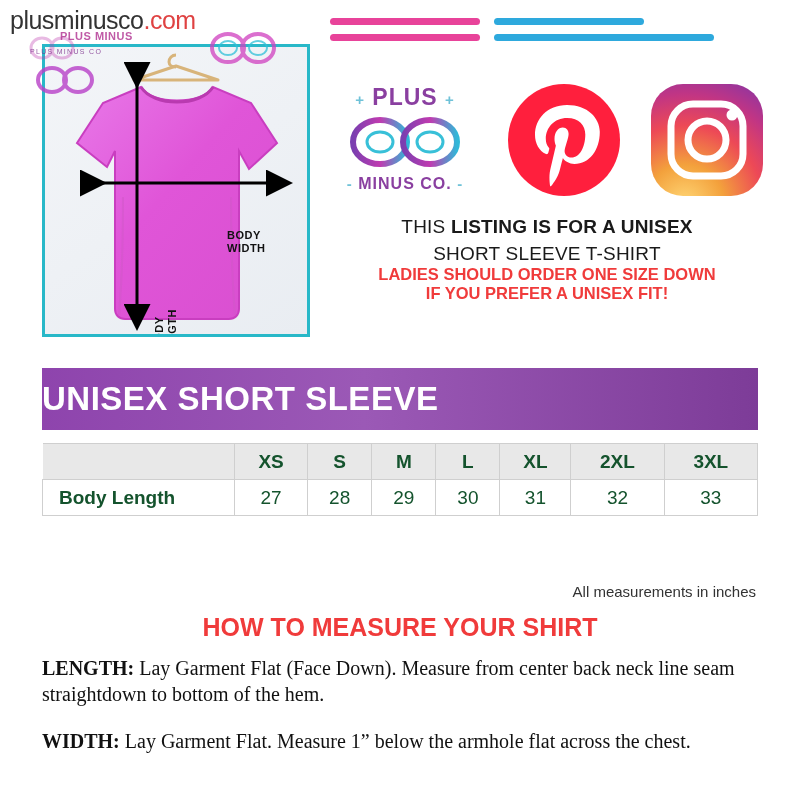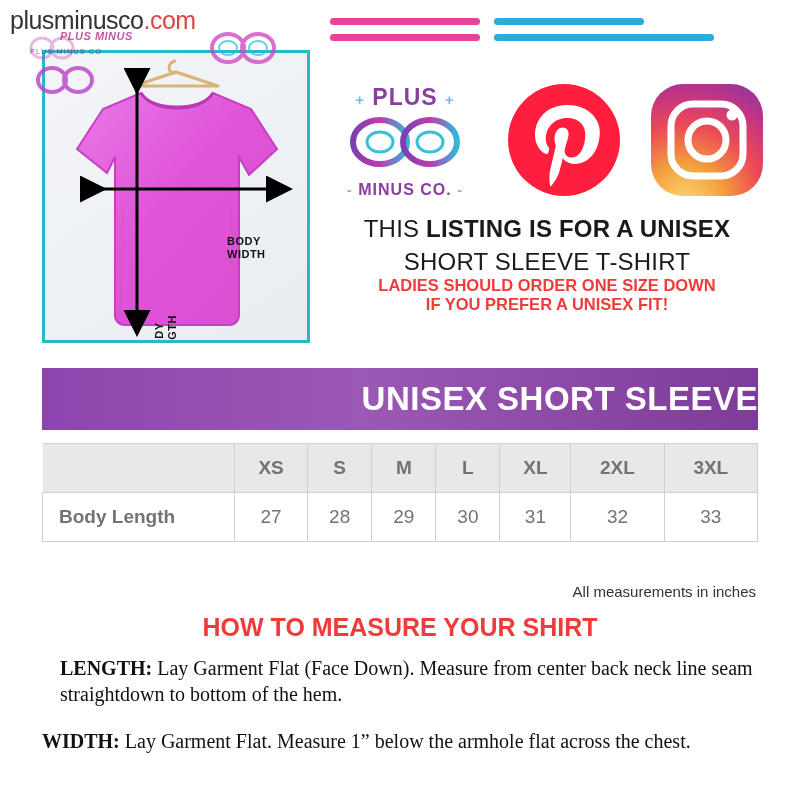--- a/index.html
+++ b/index.html
@@ -35,21 +35,20 @@
   }
   .wm-logo-text {
     position: absolute;
     top: 33px; left: 30px;
     font-size: 11px;
     color: #b03090;
     font-weight: bold;
     letter-spacing: 0.5px;
     z-index: 39;
     opacity: 0.8;
-    font-style: italic;
   }
   .wm-logo-text2 {
     position: absolute;
     top: 46px; left: 30px;
     font-size: 7px;
     color: #7a2c8a;
     letter-spacing: 1.3px;
     z-index: 39;
     opacity: 0.8;
   }
@@ -74,21 +73,21 @@
   .bar { height: 7px; border-radius: 4px; margin-bottom: 9px; }
   .bar-row { display: flex; gap: 14px; }
   .bar-a { background: #e8439a; }
   .bar-b { background: #2ea9dd; }
   .bar-c { background: #e8439a; }
   .bar-d { background: #2ea9dd; }
 
   
   .shirt-panel {
     position: absolute;
-    left: 42px; top: 50px;
+    left: 42px; top: 44px;
     width: 268px; height: 293px;
     border: 3px solid #28b8c8;
     background: linear-gradient(145deg,#f3f5f8 0%, #e9edf2 100%);
     overflow: hidden;
     z-index: 6;
   }
   .hanger {
     position: absolute;
     left: 50%; top: 6px;
     transform: translateX(-50%);
@@ -143,27 +142,27 @@
     color: #8a3fa0;
     letter-spacing: 1px;
     padding-top: 14px;
   }
   .pl-bot {
     font-family: "Liberation Sans", sans-serif;
     font-weight: bold;
     font-size: 16px;
     color: #8a3fa0;
     letter-spacing: 1px;
-    margin-top: 8px;
+    margin-top: 2px;
   }
   .pl-deco { color: #6fc2d8; font-size: 15px; }
 
   .listing-line {
     text-align: center;
-    font-size: 24px;
+    font-size: 19px;
     color: #1a1a1a;
     letter-spacing: 0.2px;
     margin-top: 6px;
     line-height: 1.12;
     font-family: "Liberation Sans", sans-serif;
   }
   .listing-line .bold { font-weight: bold; }
   .ladies {
     text-align: center;
     color: #f03b3b;
@@ -171,21 +170,21 @@
     font-weight: bold;
     line-height: 1.18;
   }
 
   
   .banner {
     position: absolute;
     left: 42px; top: 368px;
     width: 716px; height: 62px;
     background: linear-gradient(90deg,#8e44ad 0%, #9b59b6 45%, #7d3c98 100%);
-    display: flex; align-items: center; justify-content: flex-end;
+    display: flex; align-items: center; justify-content: flex-start;
     z-index: 6;
   }
   .banner-text {
     color: #fff;
     font-weight: bold;
     font-size: 33px;
     letter-spacing: 0.5px;
     font-family: "Liberation Sans", sans-serif;
   }
 
@@ -195,22 +194,22 @@
     left: 42px; top: 443px;
     width: 716px;
     border-collapse: collapse;
     z-index: 6;
     font-family: "Liberation Sans", sans-serif;
   }
   .size-table td, .size-table th {
     border: 1px solid #cfcfcf;
     text-align: center;
     font-size: 19px;
-    color: #737373;
-    height: 49px;
+    color: #14532d;
+    height: 36px;
     padding: 0 4px;
   }
   .size-table thead th {
     background: #e8e8e8;
     font-weight: bold;
     font-size: 19px;
   }
   .size-table thead th.corner { background: #e8e8e8; border-left: none; }
   .size-table td.rowhead {
     text-align: left;
@@ -243,21 +242,21 @@
     position: absolute;
     left: 42px;
     width: 716px;
     font-family: "Liberation Serif", serif;
     font-size: 20px;
     color: #111;
     line-height: 1.3;
     z-index: 6;
   }
   .para b { font-family: "Liberation Serif", serif; }
-  .para-length { top: 655px; margin-left: 18px; }
+  .para-length { top: 655px; }
   .para-width { top: 728px; }
 </style>
 </head>
 <body>
 
 <div class="watermark">
   <span class="pm">plusminusco</span><span class="co">.com</span>
 </div>
 
 <svg class="wm-logo" width="130" height="36" viewBox="0 0 130 36" style="opacity:.35">

